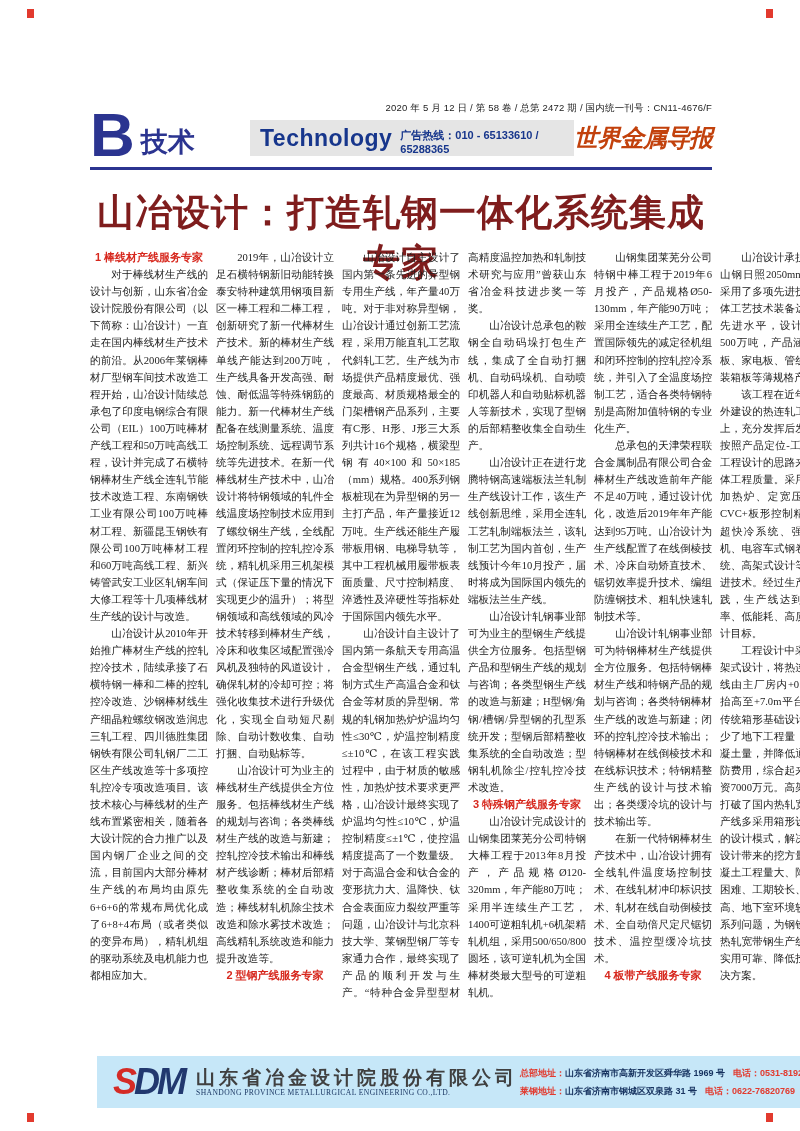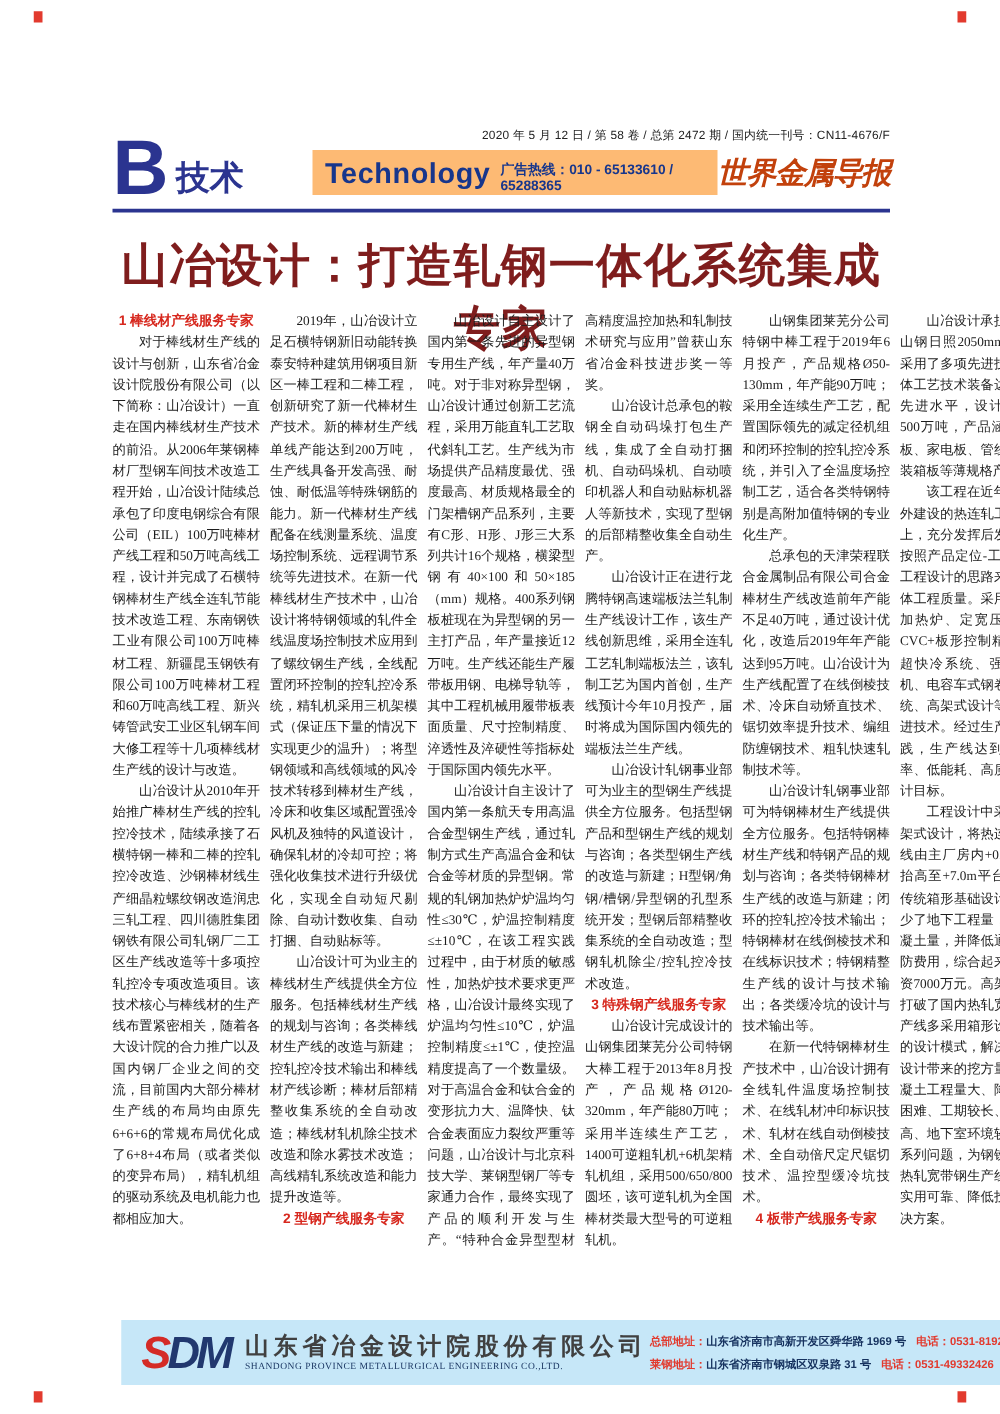--- a/index.html
+++ b/index.html
@@ -27,21 +27,21 @@
     font-family:"Liberation Sans","DejaVu Sans",sans-serif;
     font-size:27px; font-weight:bold; color:#2b3490; margin-left:6px; padding-bottom:2px;
   }
   .header-right { flex:1; display:flex; flex-direction:column; justify-content:center; }
   .issue-line {
     font-family:"Liberation Sans","DejaVu Sans",sans-serif;
     font-size:9.5px; color:#222; text-align:right; margin-bottom:5px; letter-spacing:0.2px;
   }
   .band-row { display:flex; align-items:stretch; height:36px; }
   .tech-band {
-    flex:1; background:#fdba74; display:flex; align-items:center; padding:0 10px;
+    flex:1; background:#e5e5e5; display:flex; align-items:center; padding:0 10px;
   }
   .tech-word {
     font-family:"Liberation Sans","DejaVu Sans",sans-serif;
     font-size:23px; font-weight:bold; color:#17368c; letter-spacing:0.5px;
   }
   .hotline {
     font-family:"Liberation Sans","DejaVu Sans",sans-serif;
     font-size:11px; font-weight:bold; color:#17368c; margin-left:8px; padding-top:6px;
   }
   .masthead {
@@ -159,18 +159,18 @@
     </div>
 
   <div class="footer">
     <div class="sdm-logo"><span class="sdm-s">S</span><span class="sdm-dm">DM</span></div>
     <div class="company-block">
       <div class="company-cn">山东省冶金设计院股份有限公司</div>
       <div class="company-en">SHANDONG PROVINCE METALLURGICAL ENGINEERING CO.,LTD.</div>
     </div>
     <div class="address-block" id="address-block">
         <div class="addr-line"><span class="addr-label">总部地址：</span><span class="addr-text">山东省济南市高新开发区舜华路 1969 号</span><span class="addr-phone">电话：0531-81923962</span></div>
-        <div class="addr-line"><span class="addr-label">莱钢地址：</span><span class="addr-text">山东省济南市钢城区双泉路 31 号</span><span class="addr-phone">电话：0531-49332426</span></div>
+        <div class="addr-line"><span class="addr-label">莱钢地址：</span><span class="addr-text">山东省济南市钢城区双泉路 31 号</span><span class="addr-phone">电话：0622-76820769</span></div>
       </div>
     <div class="ad-label">广告</div>
   </div>
 
 </div>
 
 </body></html>

